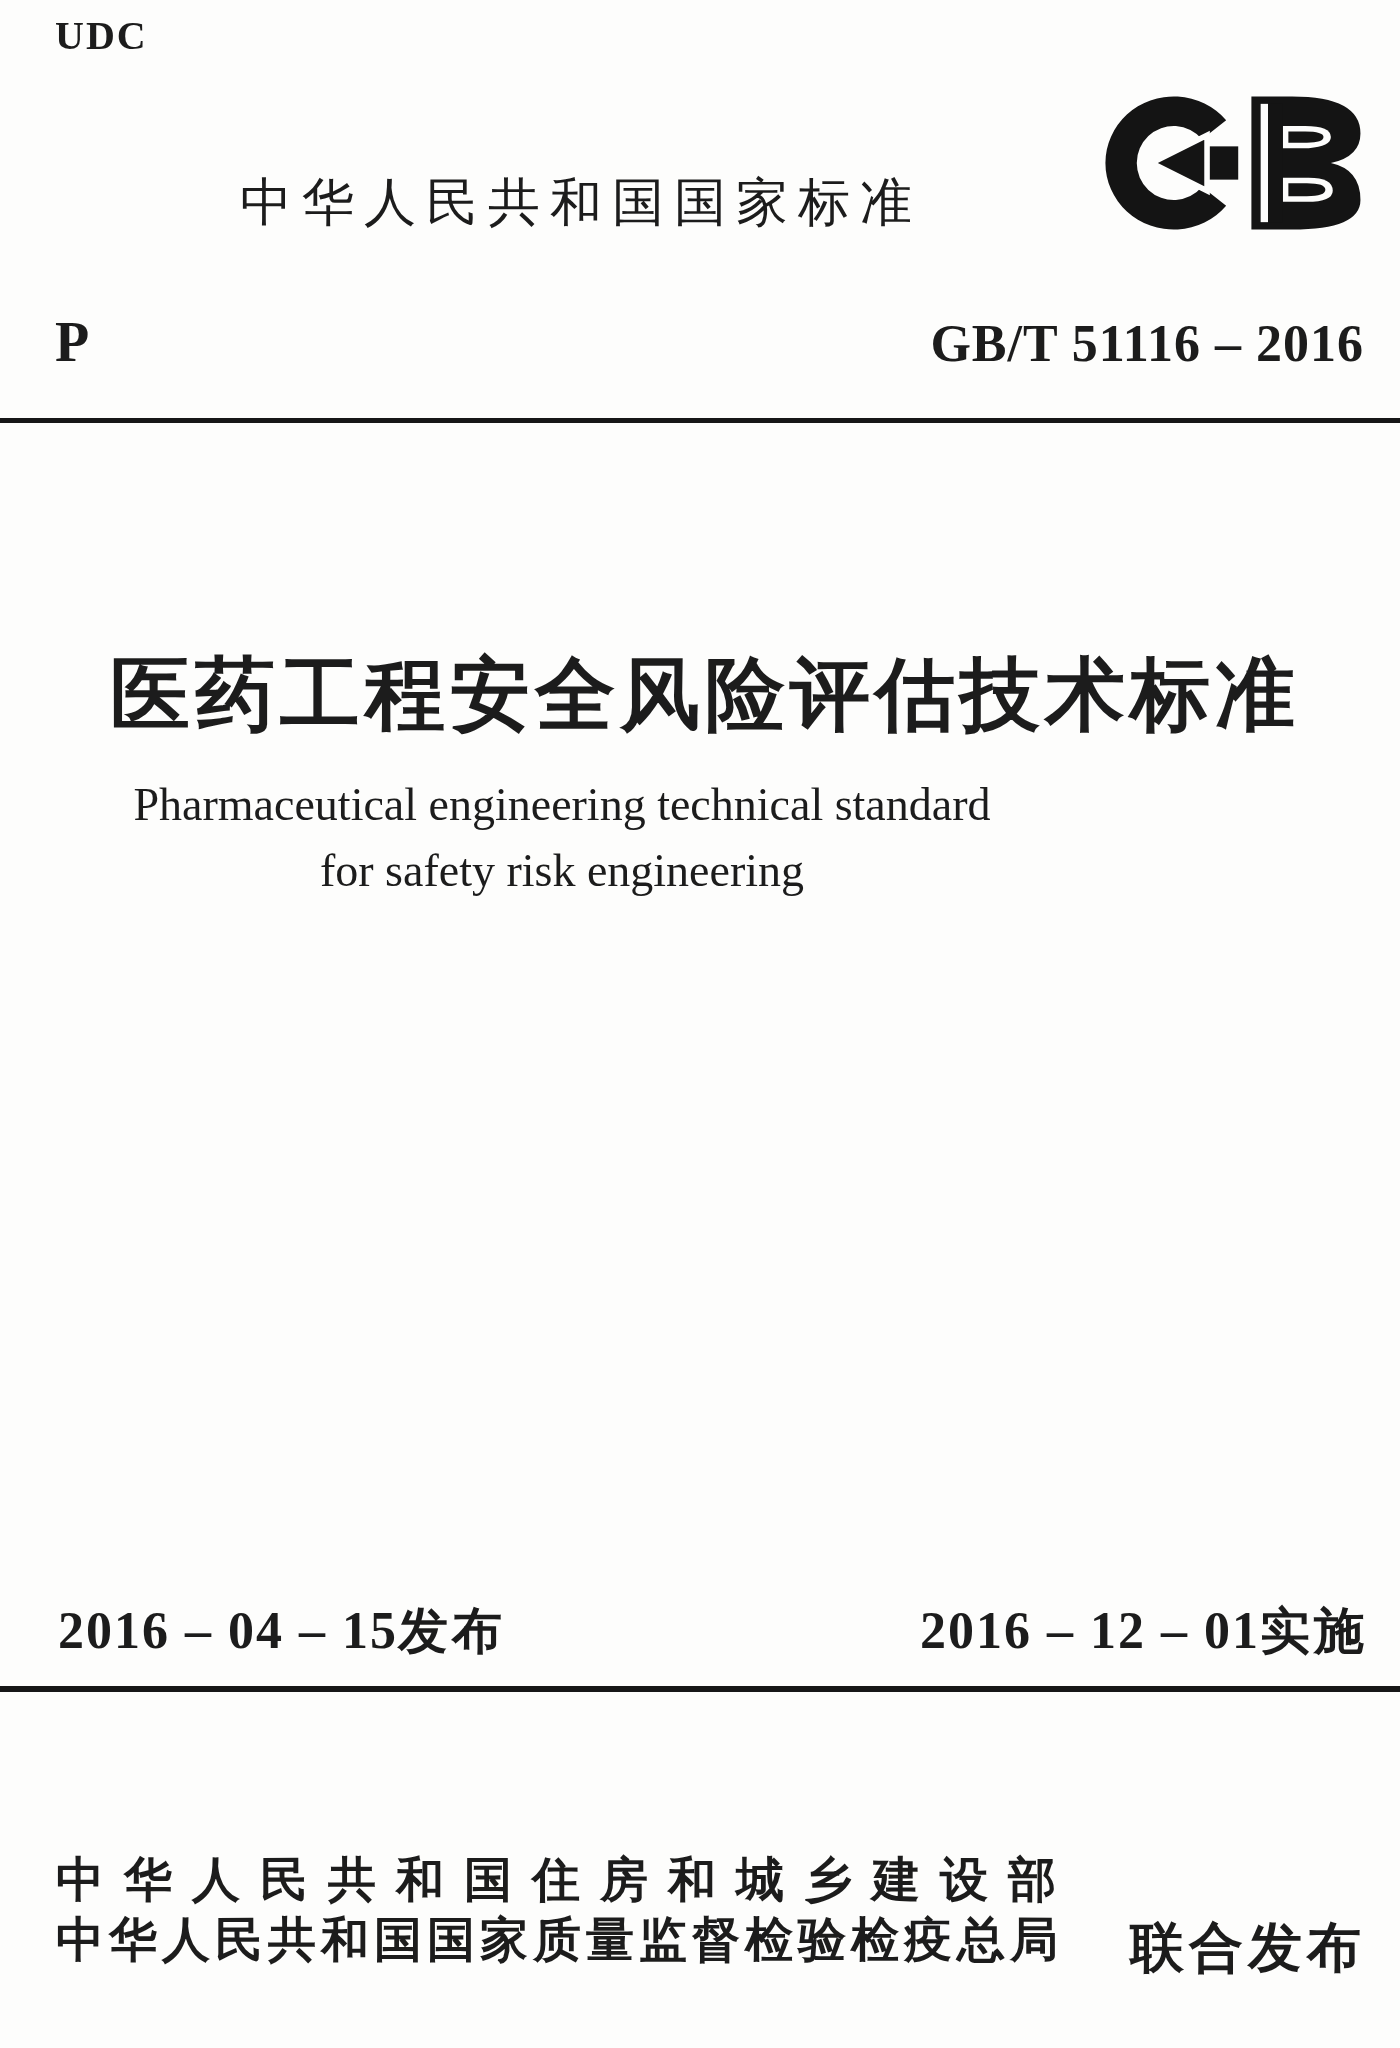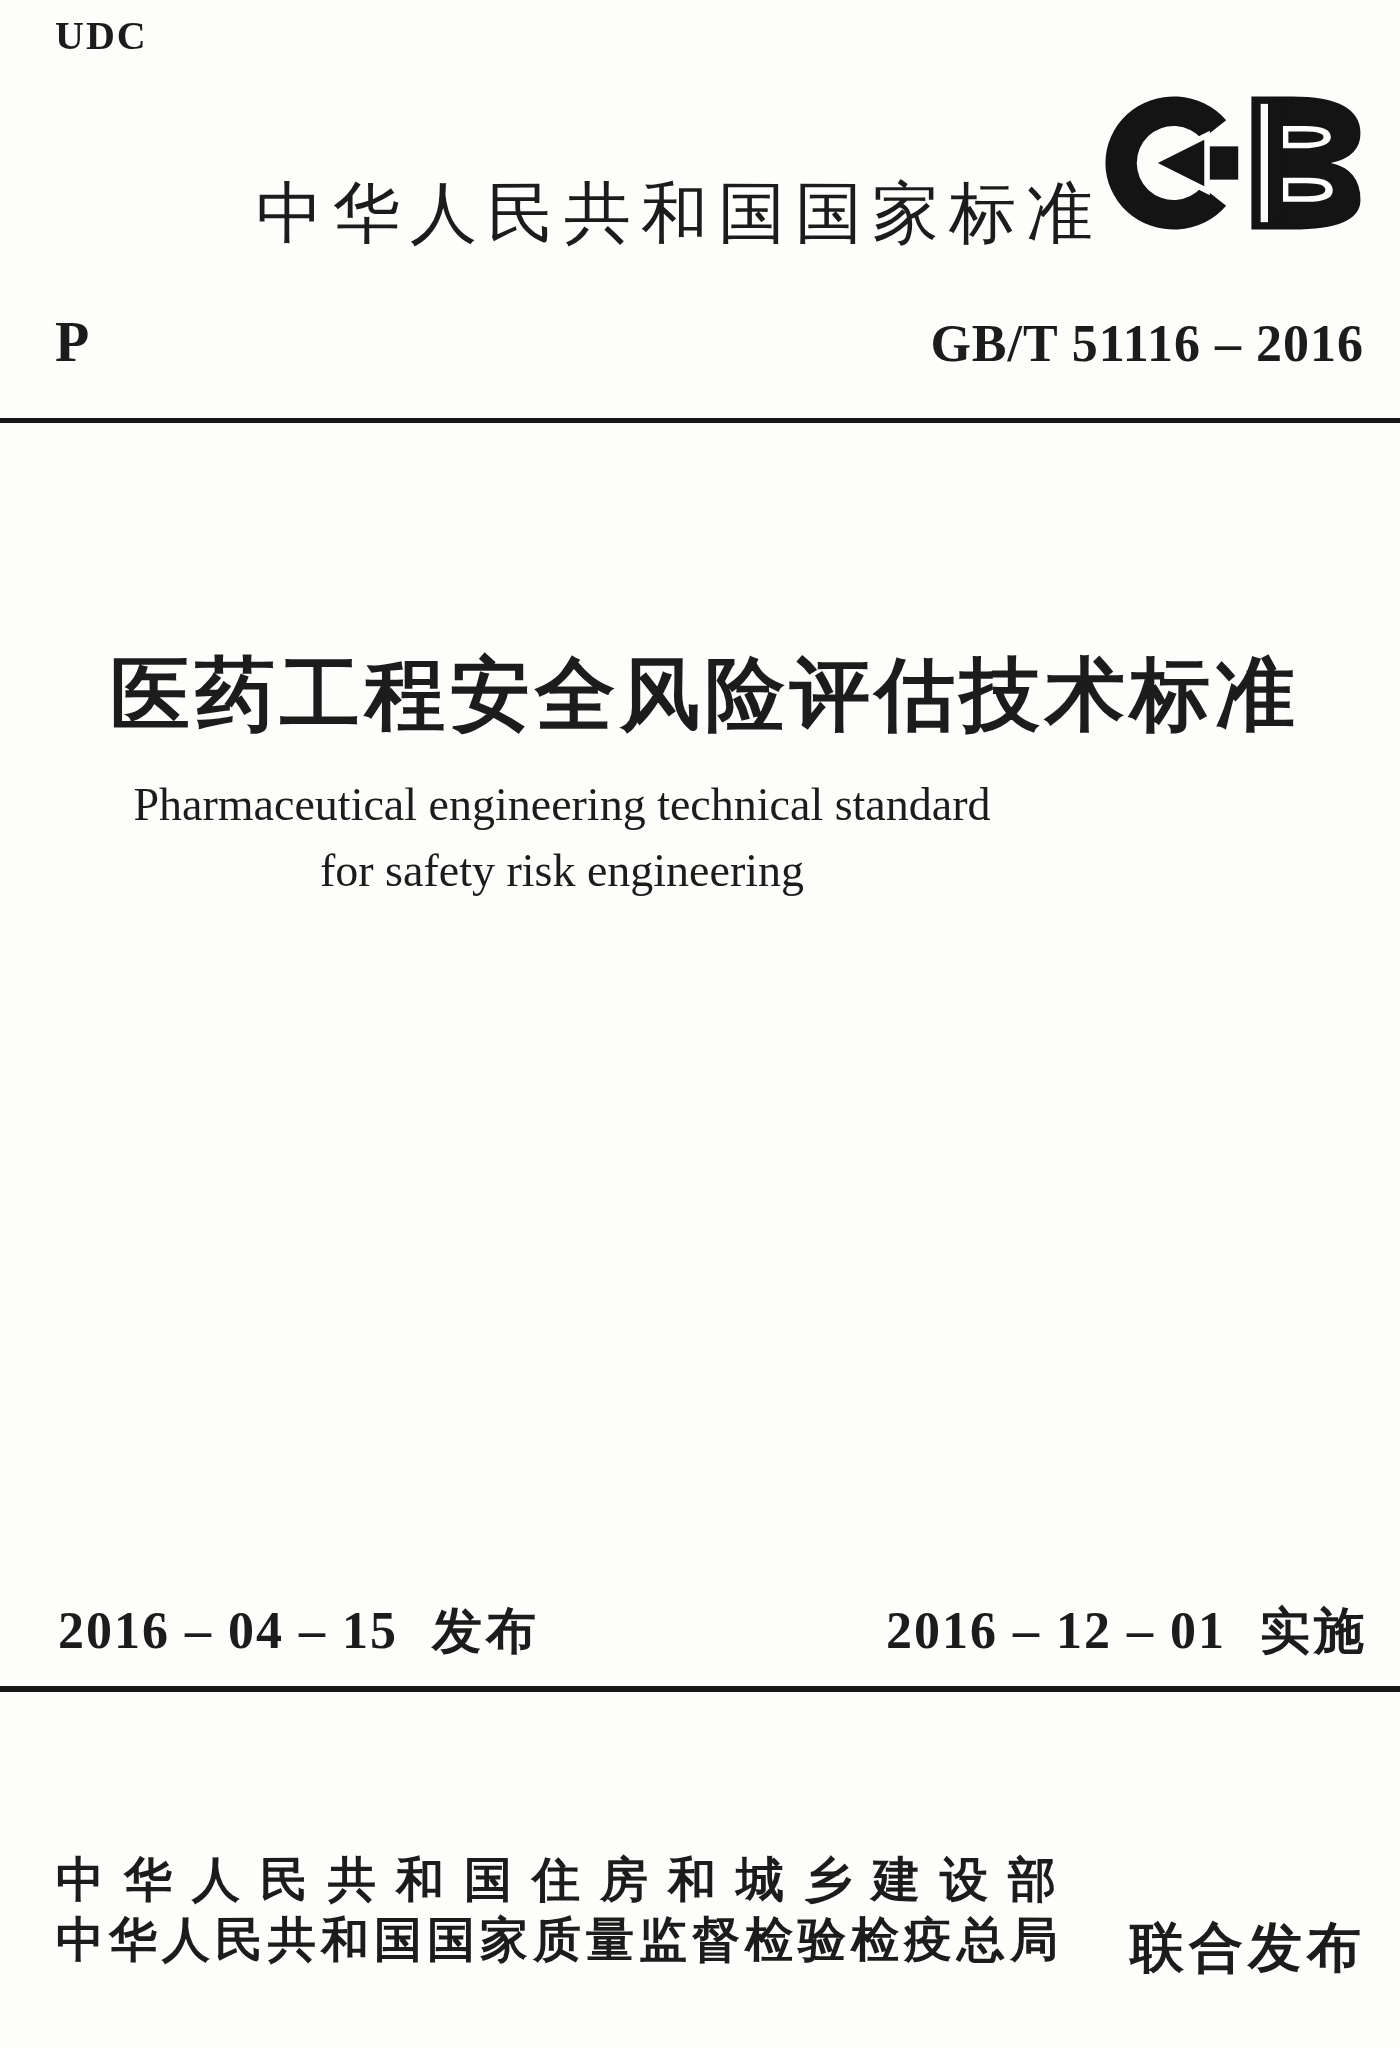--- a/index.html
+++ b/index.html
@@ -12,23 +12,23 @@
     font-family:"Liberation Serif","DejaVu Serif",serif;
     overflow:hidden;
   }
   .serif{font-family:"Liberation Serif","DejaVu Serif",serif;}
 
   .udc{
     position:absolute;left:55px;top:12px;
     font-size:40px;font-weight:bold;letter-spacing:2px;
   }
   .heading-cn{
-    position:absolute;left:256px;top:168px;width:792px;
+    position:absolute;left:240px;top:168px;width:792px;
     text-align:left;
-    font-size:67px;letter-spacing:10px;font-weight:500;
+    font-size:52px;letter-spacing:10px;font-weight:500;
     white-space:nowrap;
   }
   .gb-logo{
     position:absolute;left:1098px;top:88px;width:268px;height:150px;
   }
   .doc-class{
     position:absolute;left:55px;top:310px;
     font-size:56px;font-weight:bold;
   }
   .std-number{
@@ -49,21 +49,21 @@
   .title-en{
     position:absolute;left:0;top:772px;width:1124px;
     text-align:center;
     font-size:46px;line-height:66px;font-weight:500;
   }
 
   .dates-row{
     position:absolute;left:58px;right:32px;top:1598px;
     display:flex;justify-content:space-between;align-items:baseline;
   }
-  .date-group{display:flex;align-items:baseline;gap:34px;white-space:nowrap;}
+  .date-group{display:flex;align-items:baseline;white-space:nowrap;}
   .date-value{font-size:52px;font-weight:bold;letter-spacing:2px;}
   .date-label{font-size:50px;font-weight:bold;letter-spacing:4px;
     font-family:"Liberation Sans","DejaVu Sans",sans-serif;}
 
   .publishers{
     position:absolute;left:56px;top:1852px;width:1040px;
     font-family:"Liberation Sans","DejaVu Sans",sans-serif;
     font-weight:bold;
   }
   .publisher-line1{

